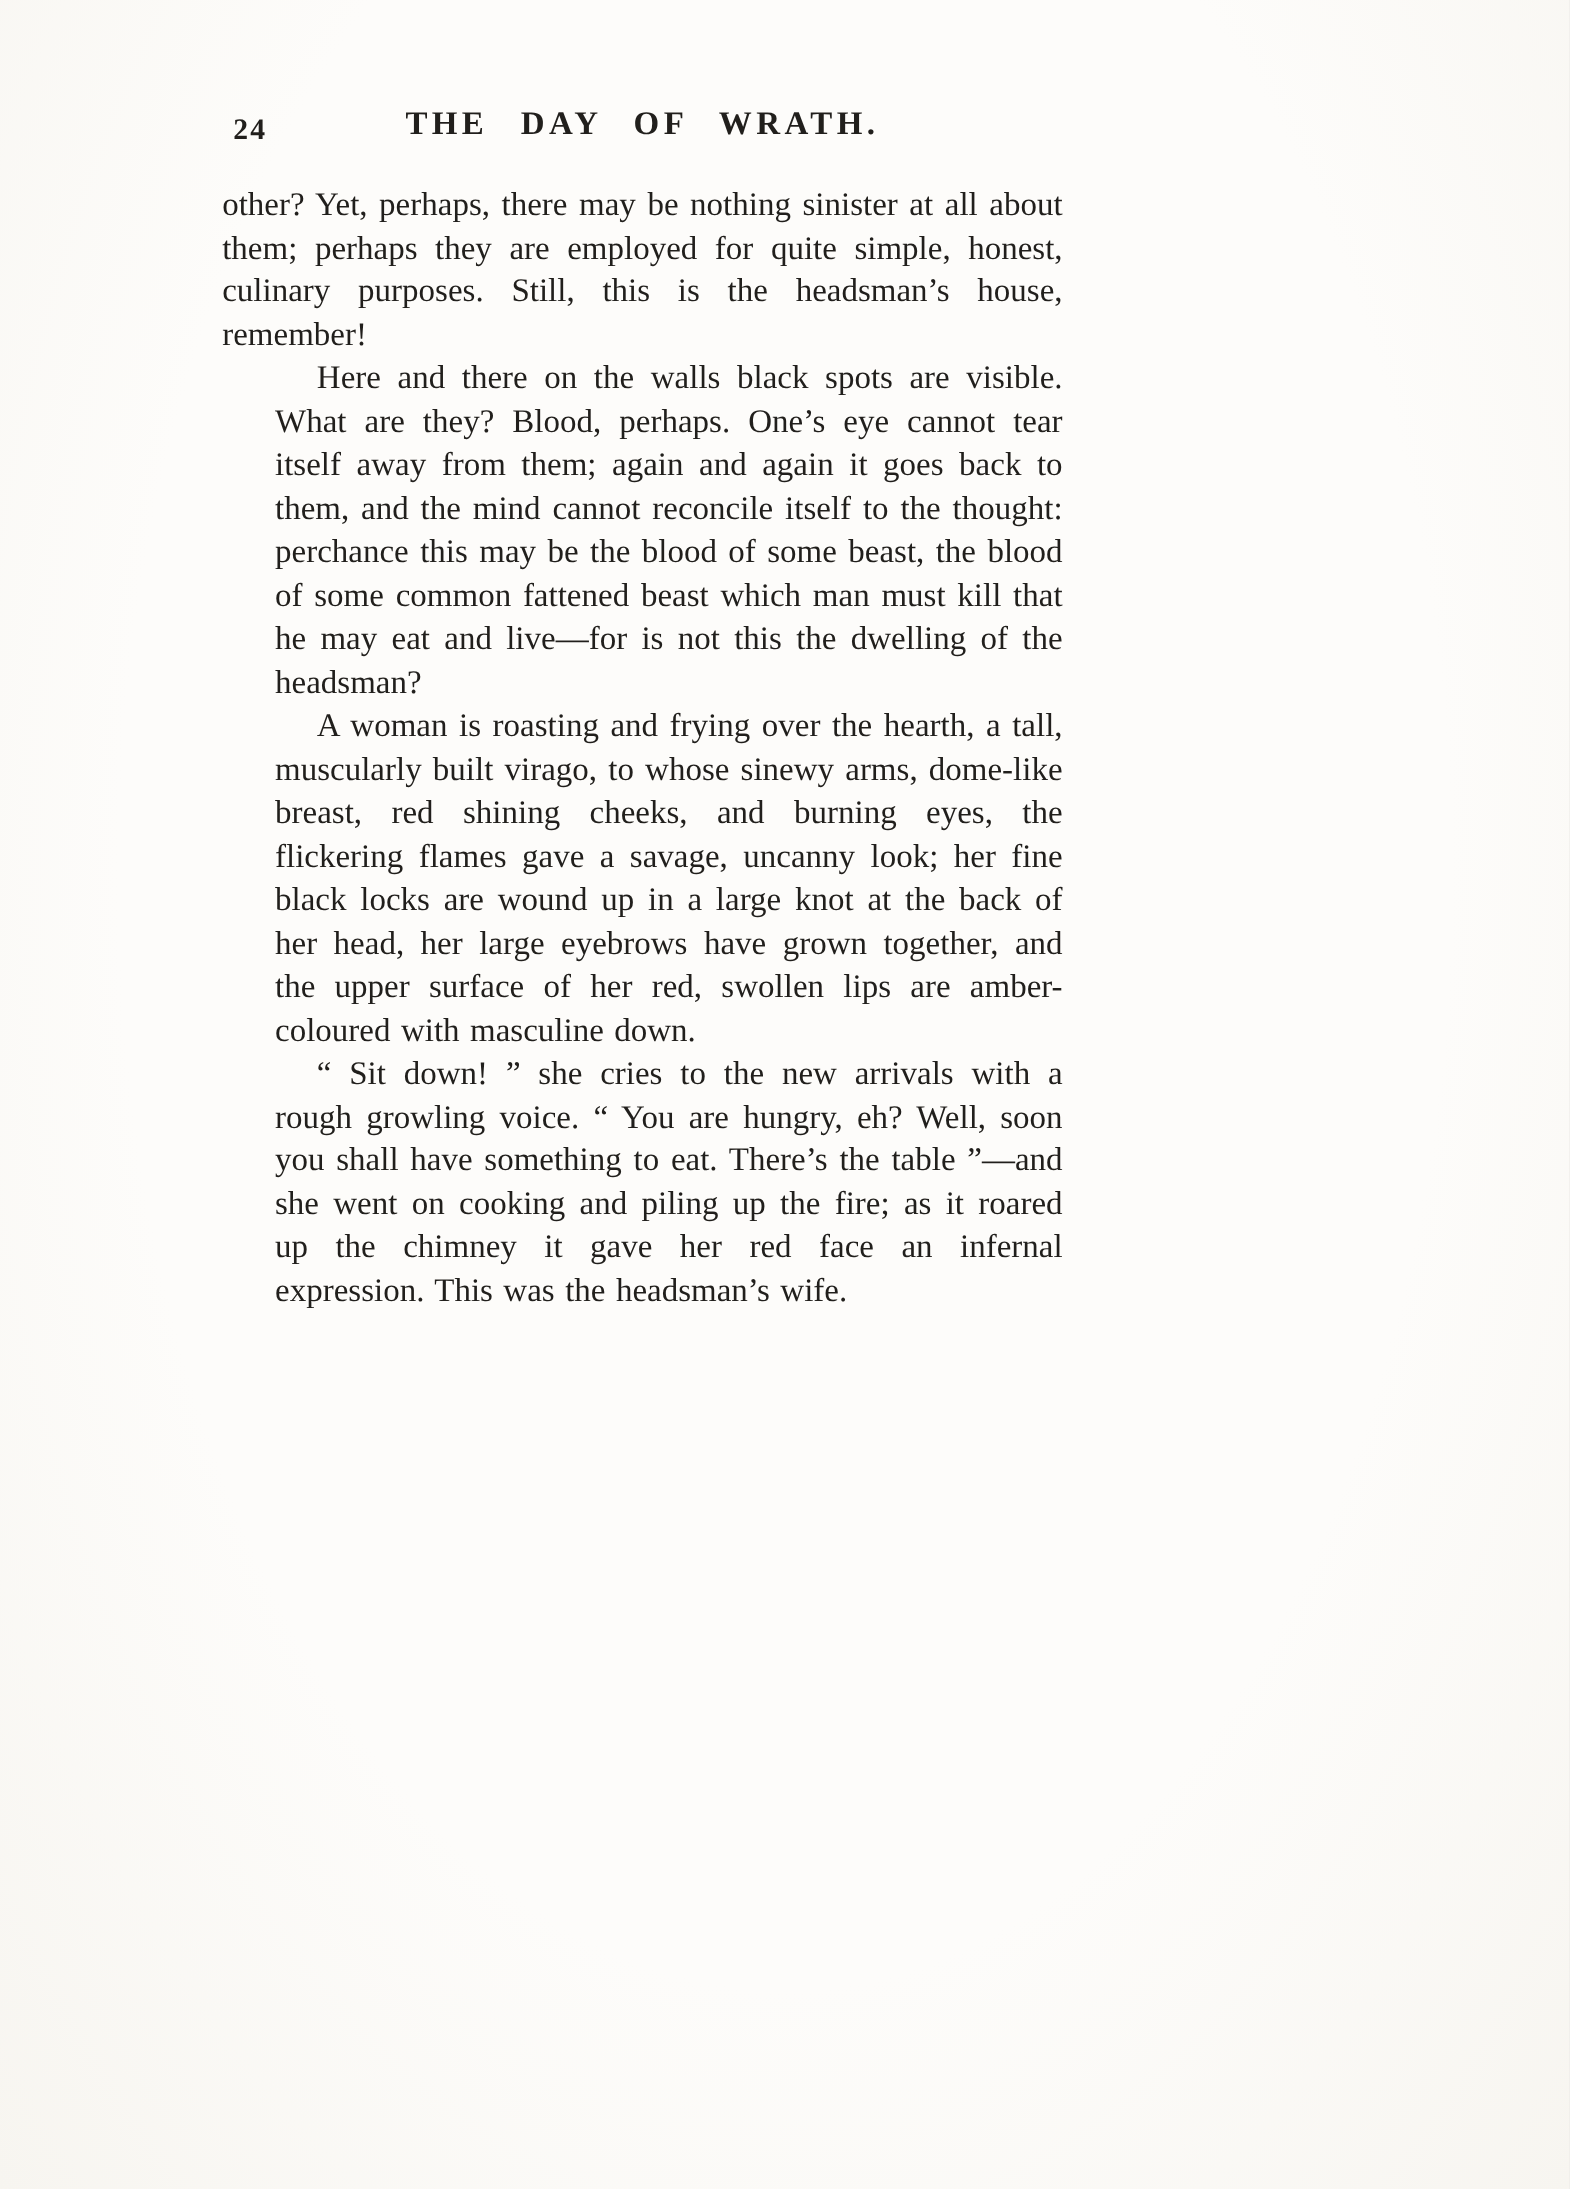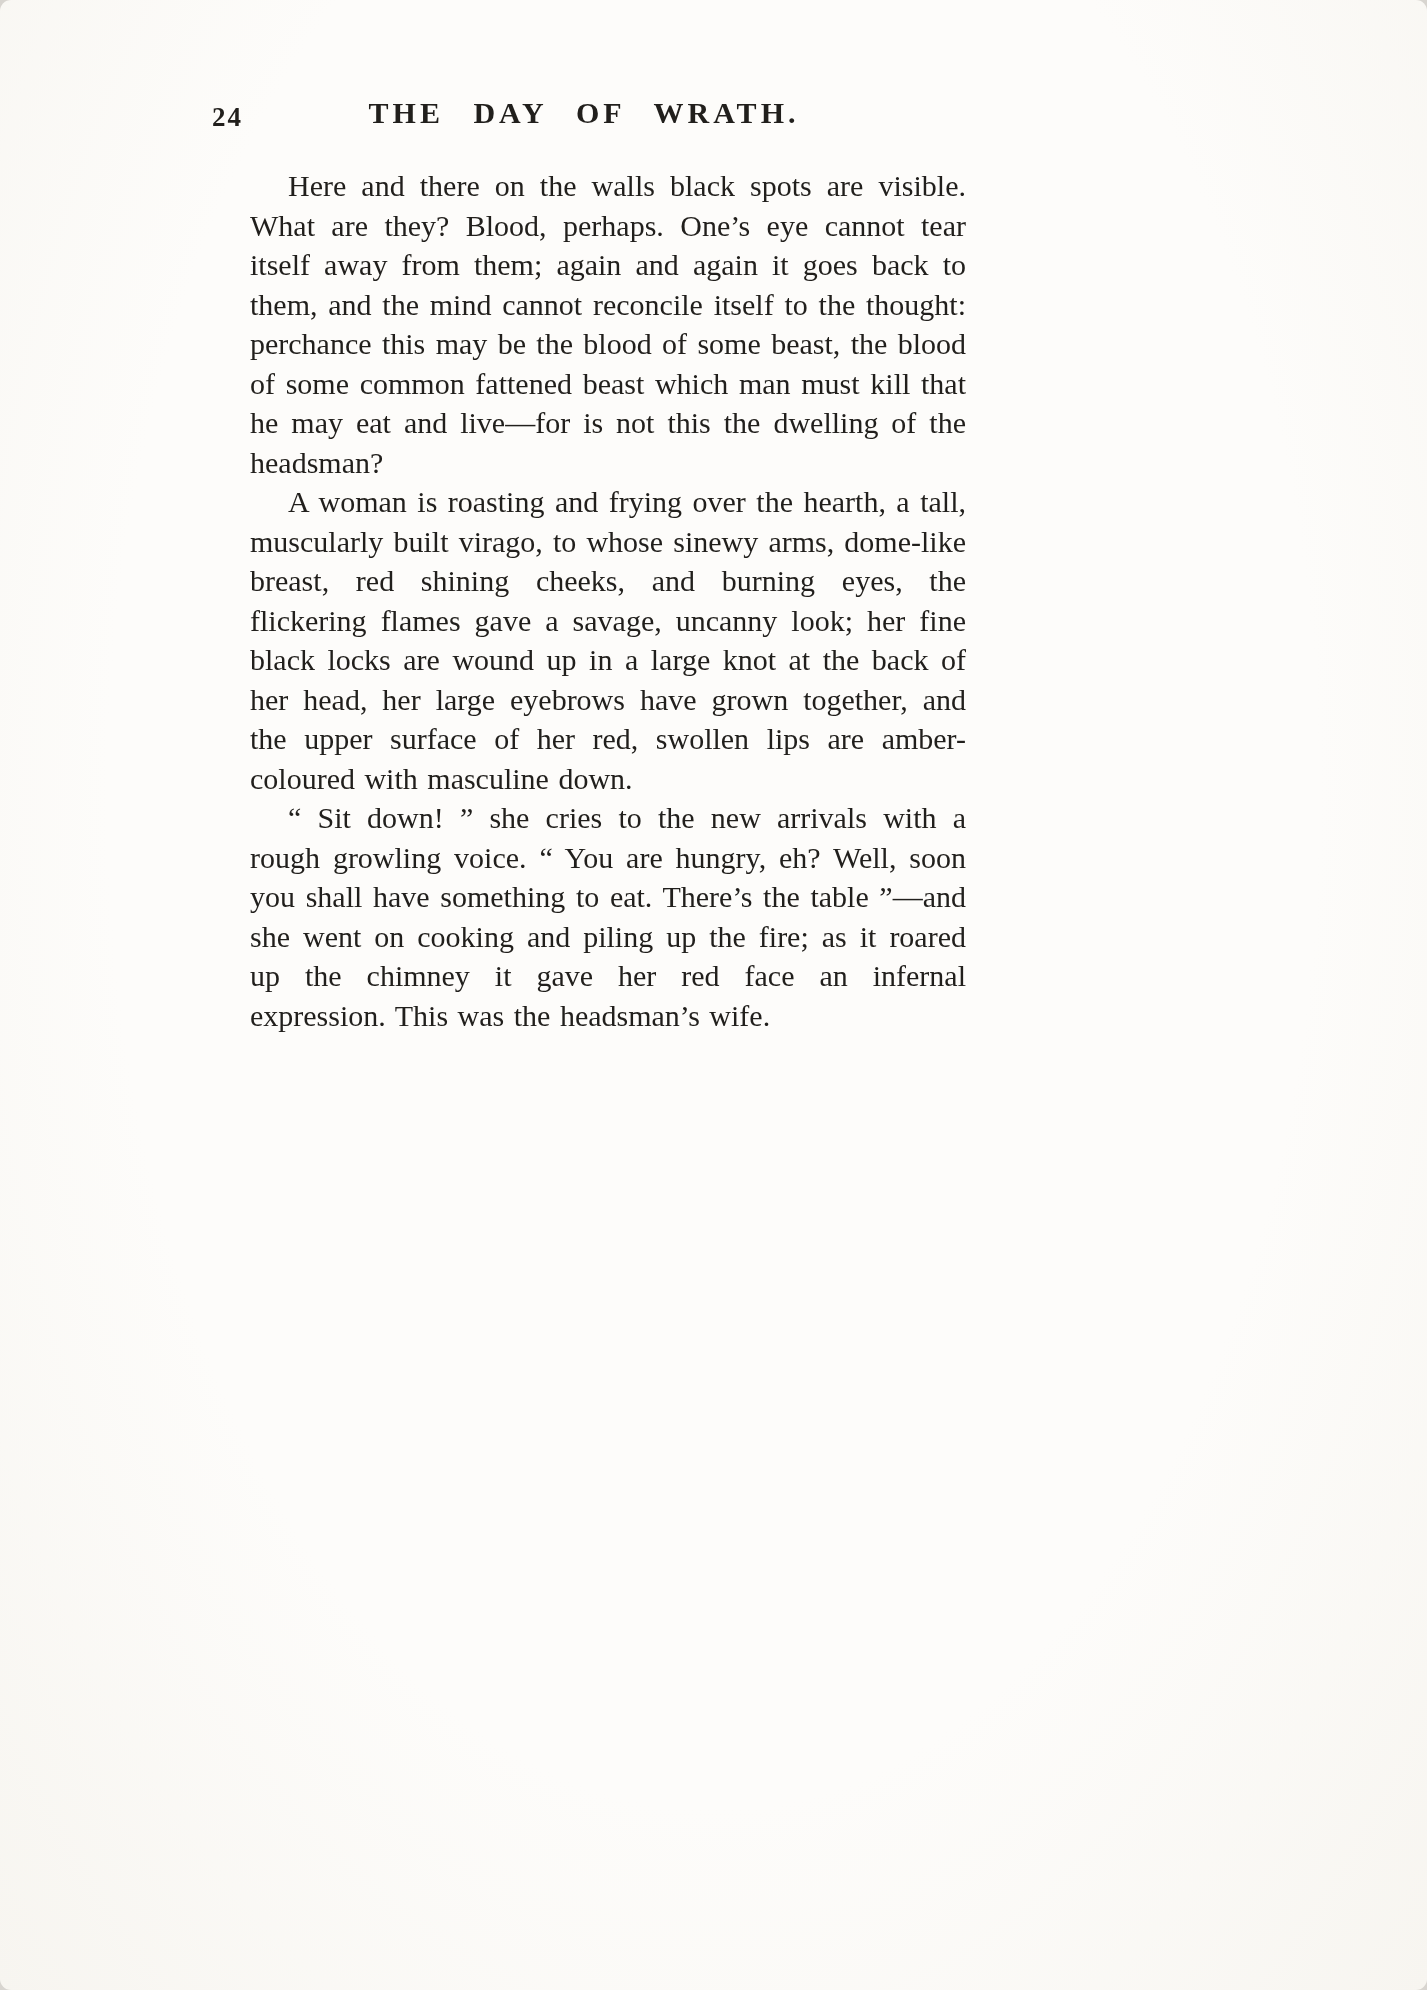--- a/index.html
+++ b/index.html
@@ -11,21 +11,20 @@
     position: relative;
     width: 1427px;
     height: 1990px;
     margin: 0 auto;
     background: #fcfbf8;
     background-image: radial-gradient(ellipse at 50% 40%, #fdfcfa 60%, #f7f5f0 100%);
     font-family: "Liberation Serif", "DejaVu Serif", serif;
     color: #211f1c;
     overflow: hidden;
     box-sizing: border-box;
-    border-radius: 11px;
   }
   .content {
     position: absolute;
     left: 202px;
     top: 96px;
     width: 764px;
   }
   .header-row {
     position: relative;
     height: 44px;
@@ -66,19 +65,20 @@
 
 <div class="page">
   <div class="content">
 
     <div class="header-row">
       <span class="page-number">24</span>
       <div class="running-header">THE DAY OF WRATH.</div>
     </div>
 
     <div class="body-text">
+      <p>other? Yet, perhaps, there may be nothing sinister at all about them; perhaps they are employed for quite simple, honest, culinary purposes. Still, this is the headsman’s house, remember!</p>
       <p class="indented">Here and there on the walls black spots are visible. What are they? Blood, perhaps. One’s eye cannot tear itself away from them; again and again it goes back to them, and the mind cannot reconcile itself to the thought: perchance this may be the blood of some beast, the blood of some common fattened beast which man must kill that he may eat and live—for is not this the dwelling of the headsman?</p>
       <p class="indented">A woman is roasting and frying over the hearth, a tall, muscularly built virago, to whose sinewy arms, dome-like breast, red shining cheeks, and burning eyes, the flickering flames gave a savage, uncanny look; her fine black locks are wound up in a large knot at the back of her head, her large eyebrows have grown together, and the upper surface of her red, swollen lips are amber-coloured with masculine down.</p>
       <p class="indented">“ Sit down! ” she cries to the new arrivals with a rough growling voice. “ You are hungry, eh? Well, soon you shall have something to eat. There’s the table ”—and she went on cooking and piling up the fire; as it roared up the chimney it gave her red face an infernal expression. This was the headsman’s wife.</p>
     </div>
 
   </div>
 </div>
 
 </body></html>

